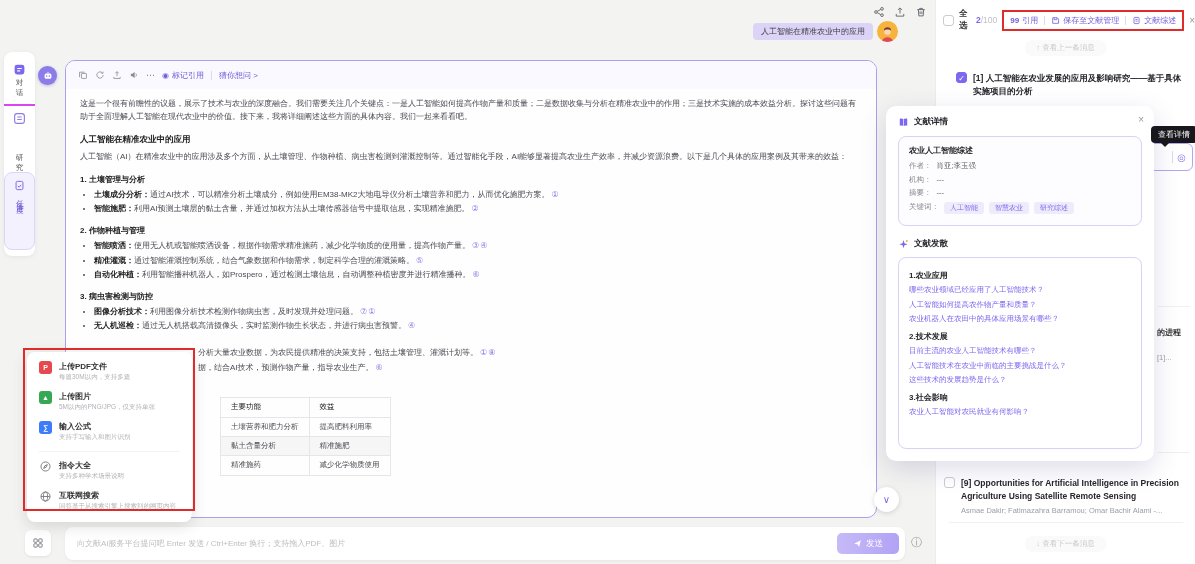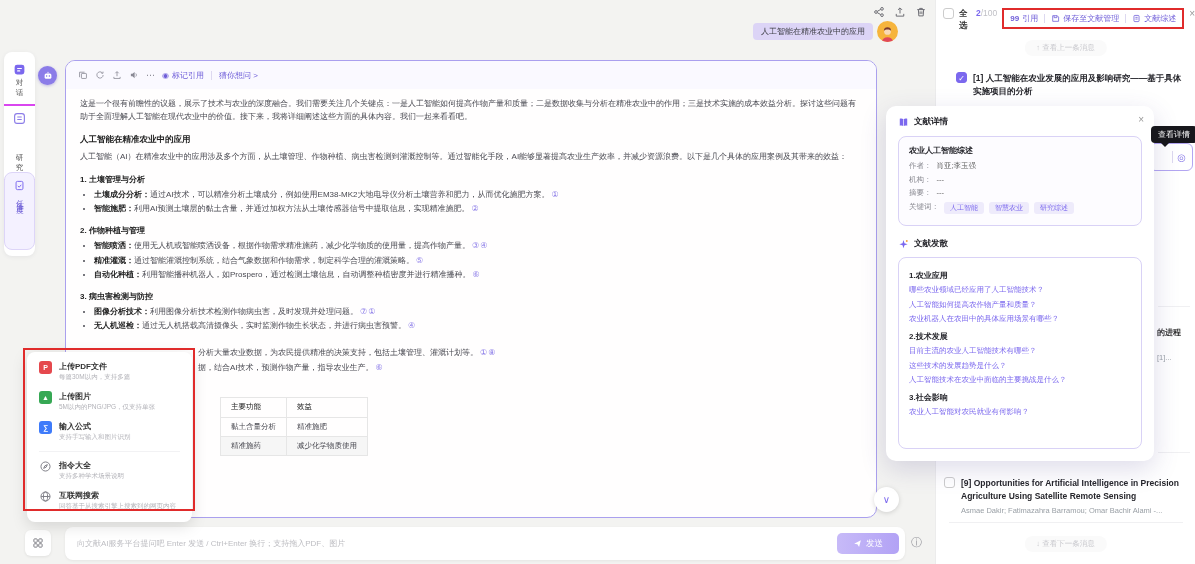--- a/index.html
+++ b/index.html
@@ -69,21 +69,21 @@
   .um-sep { height:1px; background:#f2f2f4; margin:8px 0; }
   .um-t { font-size:8px; color:#333; font-weight:bold; line-height:1.4; }
   .um-s { font-size:6.5px; color:#b2b2b8; line-height:1.5; }
   .sq { width:13px; height:13px; border-radius:3px; color:#fff; font-size:7px; display:flex; align-items:center; justify-content:center; flex:none; font-weight:bold; }
   .ic-pdf { background:#e5484d; } .ic-img { background:#36a854; } .ic-formula { background:#3e7bfa; }
   .um-gray { color:#7d7d86; flex:none; }
   .red-box { border:2px solid #e02b2b; z-index:8; pointer-events:none; }
 
   
   .rpanel { left:935px; top:0; width:260px; height:564px; background:#fff; border-left:1px solid #ececec; }
-  .rp-head { position:absolute; left:7px; top:8px; display:flex; align-items:flex-start; gap:5px; }
+  .rp-head { position:absolute; left:7px; top:8px; display:flex; align-items:center; gap:5px; }
   .cbox { width:11px; height:11px; border:1px solid #ccc; border-radius:3px; background:#fff; flex:none; }
   .cbox.on { background:#7b68ee; border-color:#7b68ee; color:#fff; font-size:8px; line-height:11px; text-align:center; }
   .rp-selall { font-size:8.5px; font-weight:bold; color:#333; }
   .rp-count { font-size:8.5px; color:#7b68ee; font-weight:bold; }
   .rp-count .tot { color:#c0c0c6; font-weight:normal; }
   .rp-toolbar { display:flex; align-items:center; gap:6px; color:#6f5ed9; font-size:8px; padding:3px 6px; }
   .rp-tb-item { display:flex; align-items:center; gap:3px; cursor:pointer; white-space:nowrap; }
   .rp-close { position:absolute; left:241px; top:12px; color:#999; font-size:10px; cursor:pointer; }
   .pill { position:absolute; left:50%; transform:translateX(-50%); background:#fafafa; border-radius:10px; padding:3px 12px; font-size:7.5px; color:#c9c9ce; white-space:nowrap; cursor:pointer; }
   .rp-item { position:absolute; display:flex; gap:6px; }
@@ -263,20 +263,24 @@
 
       <table class="doc-table">
         <thead>
             <tr>
           <th>主要功能</th>
           <th>效益</th>
         </tr>
           </thead>
         <tbody>
           <tr>
+              <td>土壤营养和肥力分析</td>
+              <td>提高肥料利用率</td>
+            </tr>
+          <tr>
               <td>黏土含量分析</td>
               <td>精准施肥</td>
             </tr>
           <tr>
               <td>精准施药</td>
               <td>减少化学物质使用</td>
             </tr>
         </tbody>
       </table>
     </div>
@@ -456,22 +460,22 @@
           </span>
         <span>文献发散</span>
       </div>
       <div class="div-card">
         <div class="dg-head">1.农业应用</div>
         <div class="dg-q">哪些农业领域已经应用了人工智能技术？</div>
         <div class="dg-q">人工智能如何提高农作物产量和质量？</div>
         <div class="dg-q">农业机器人在农田中的具体应用场景有哪些？</div>
         <div class="dg-head">2.技术发展</div>
         <div class="dg-q">目前主流的农业人工智能技术有哪些？</div>
+        <div class="dg-q">人工智能技术在农业中面临的主要挑战是什么？</div>
         <div class="dg-q">这些技术的发展趋势是什么？</div>
-        <div class="dg-q">人工智能技术在农业中面临的主要挑战是什么？</div>
         <div class="dg-head">3.社会影响</div>
         <div class="dg-q">农业人工智能对农民就业有何影响？</div>
       </div>
     </div>
 
     <div class="rp-item" style="left:8px;top:477px;">
       <span class="cbox"></span>
       <div>
         <div class="rp-title" style="width:220px;">[9] Opportunities for Artificial Intelligence in Precision Agriculture Using Satellite Remote Sensing</div>
         <div class="rp-authors">Asmae Dakir;  Fatimazahra Barramou;  Omar Bachir Alami -...</div>

